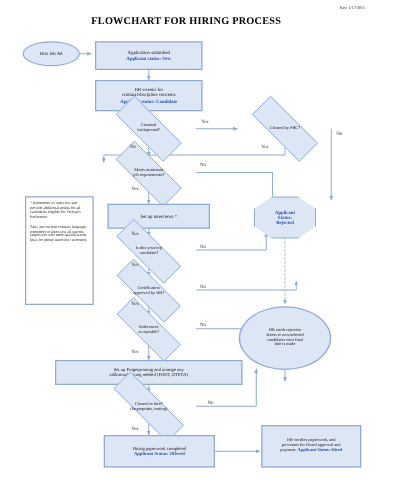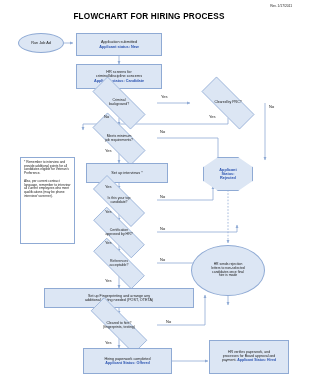--- a/index.html
+++ b/index.html
@@ -11,20 +11,21 @@
     width: 298px; height: 386px;
     font-family: "Liberation Sans", sans-serif;
     overflow: hidden;
     position: relative;
   }
   #canvas {
     position: absolute;
     inset: 0;
     width: 298px;
     height: 386px;
+    font-family: Liberation Serif, serif;
   }
   svg#wires {
     position: absolute;
     left: 0; top: 0;
     width: 298px; height: 386px;
     pointer-events: none;
   }
   .node {
     position: absolute;
     display: flex;

